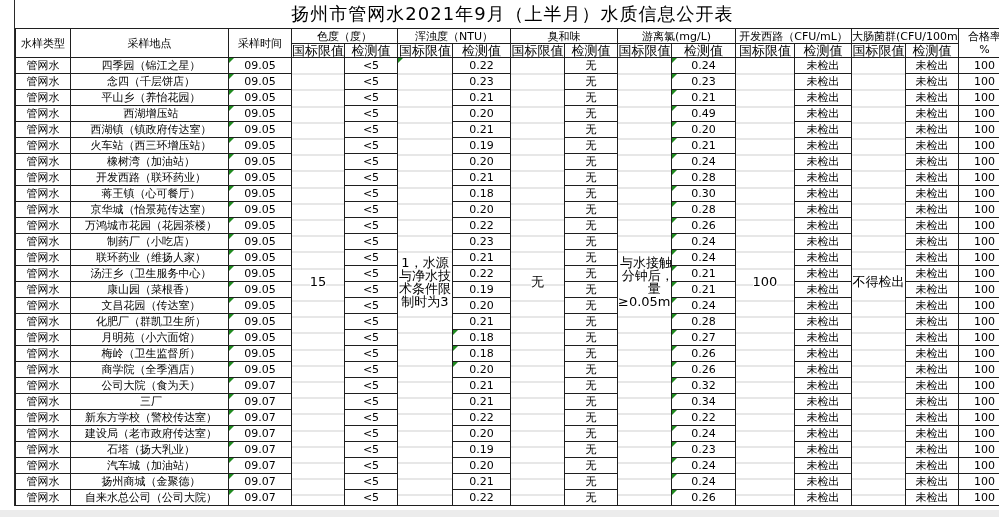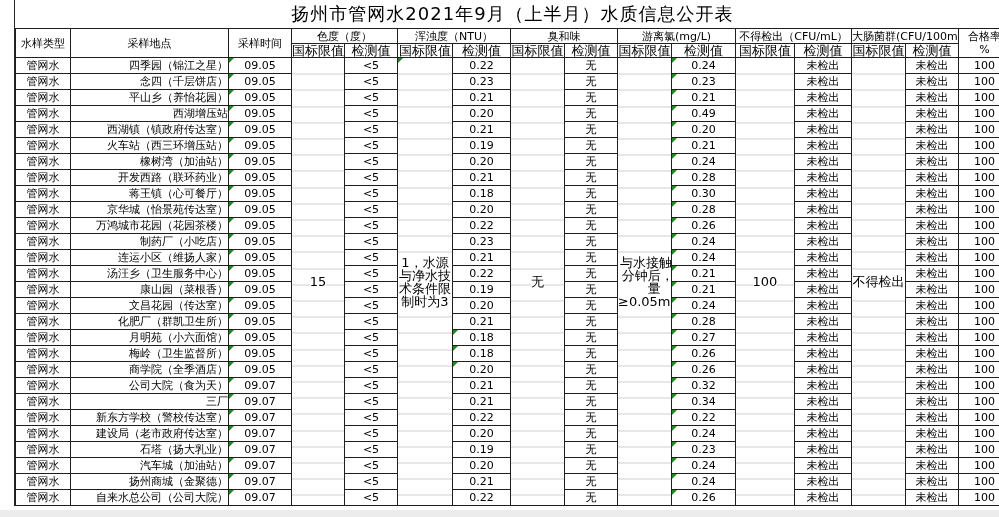--- a/index.html
+++ b/index.html
@@ -6,21 +6,21 @@
   #screen{position:relative;width:999px;height:517px;background:#fff;overflow:hidden;
           font-family:"DejaVu Sans","Liberation Sans",sans-serif;color:#000;}
   #sheet{position:absolute;left:14px;top:0;width:995px;border-left:1px solid #2a2a2a;border-right:1px solid #2a2a2a;}
   #title{height:28px;line-height:28px;text-align:center;font-size:18px;font-weight:500;letter-spacing:1px;white-space:nowrap;overflow:hidden;}
   table{border-collapse:collapse;table-layout:fixed;width:995px;}
   th,td{border:1px solid #1f1f1f;padding:0;font-weight:normal;text-align:center;vertical-align:middle;
         white-space:nowrap;overflow:hidden;position:relative;}
   thead tr.r1 th{height:14px;font-size:11px;line-height:13px;}
   thead tr.r2 th{height:13px;font-size:13px;line-height:12px;}
   tbody td{height:15px;font-size:11px;line-height:15px;}
-  td.loc{text-align:right;padding-left:3px;}
+  td.loc{text-align:center;padding-left:3px;}
   td.merged{white-space:normal;font-size:13px;line-height:13px;
             background-image:repeating-linear-gradient(to bottom,transparent 0px,transparent 15.2px,#cfcfcf 15.2px,#cfcfcf 16.2px);}
   td.merged .mtxt{display:inline-block;background:#fff;padding:1px 0;}
   th.rate2{font-size:11px;line-height:13px;white-space:normal;}
   .gt::before{content:'';position:absolute;top:0;left:0;width:0;height:0;
               border-top:5px solid #1f8a1f;border-right:5px solid transparent;}
   #bottomstrip{position:absolute;left:0;top:508px;width:999px;height:9px;background:#ececec;border-top:2px solid #fff;}
 </style>
 </head>
 <body>
@@ -49,21 +49,21 @@
       </colgroup>
       <thead>
         <tr class="r1">
           <th rowspan="2">水样类型</th>
           <th rowspan="2">采样地点</th>
           <th rowspan="2">采样时间</th>
           <th colspan="2">色度（度）</th>
           <th colspan="2">浑浊度（NTU）</th>
           <th colspan="2">臭和味</th>
           <th colspan="2">游离氯(mg/L)</th>
-          <th colspan="2">不得检出（CFU/mL）</th>
+          <th colspan="2">开发西路（CFU/mL）</th>
           <th colspan="2">大肠菌群(CFU/100mL</th>
           <th rowspan="2" class="rate2"><span>合格率</span><br><span>%</span></th>
         </tr>
         <tr class="r2">
           <th>国标限值</th>
           <th>检测值</th>
           <th>国标限值</th>
           <th>检测值</th>
           <th>国标限值</th>
           <th>检测值</th>
@@ -221,21 +221,21 @@
             <td>&lt;5</td>
             <td>0.23</td>
             <td>无</td>
             <td class="gt">0.24</td>
             <td>未检出</td>
             <td>未检出</td>
             <td>100</td>
           </tr>
           <tr>
             <td>管网水</td>
-            <td class="loc">连运小区（维扬人家）</td>
+            <td class="loc">联环药业（维扬人家）</td>
             <td class="gt">09.05</td>
             <td>&lt;5</td>
             <td>0.21</td>
             <td>无</td>
             <td class="gt">0.24</td>
             <td>未检出</td>
             <td>未检出</td>
             <td>100</td>
           </tr>
           <tr>

